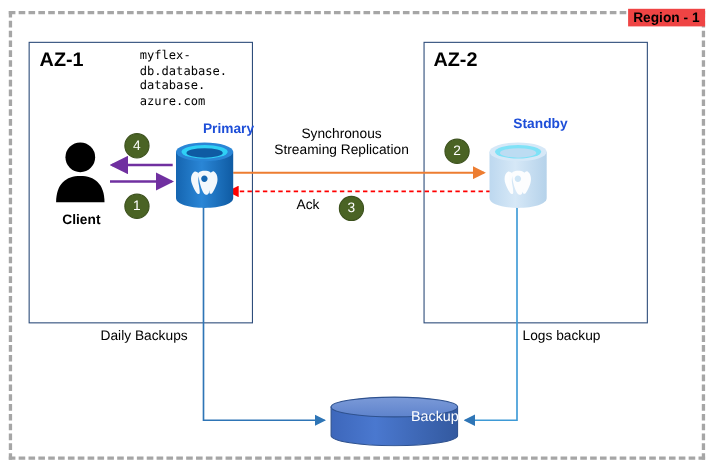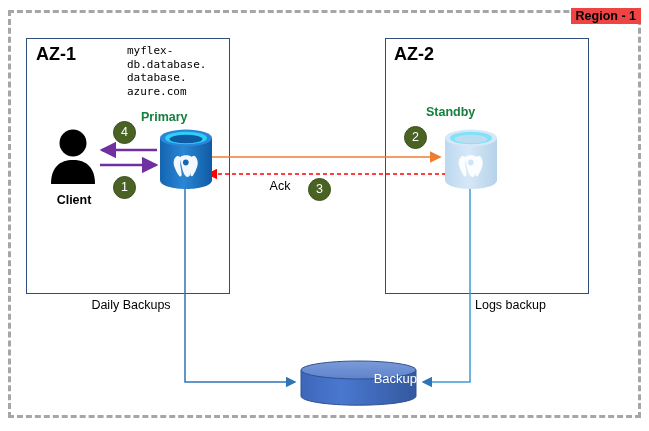--- a/index.html
+++ b/index.html
@@ -79,22 +79,22 @@
     color: #000;
   }
 
   
   .db-wrap { width: 56px; height: 62px; }
   #primary-db  { left: 158px; top: 128px; }
   #standby-db  { left: 443px; top: 128px; }
   .db-title {
     font-size: 12.5px;
     font-weight: bold;
-    color: #15803d;
-    text-align: left;
+    color: #1d4ed8;
+    text-align: right;
     width: 90px;
   }
   #primary-title { left: 141px; top: 110px; }
   #standby-title { left: 426px; top: 105px; }
 
   
   .badge {
     width: 23px;
     height: 23px;
     border-radius: 50%;
@@ -249,20 +249,22 @@
       <ellipse cx="28" cy="11" rx="16.5" ry="4.3" fill="#bcdcf2"></ellipse>
       <g fill="#ffffff" opacity="0.95">
         <path d="M19,28 C15.5,30 15,35 16.5,39 C17.6,42 19,45 20.8,47.5 C21.8,48.9 23.6,48.6 23.6,46.9 C23.6,44 23,41 22.5,38.5 C22,35.5 22.3,32 23.8,30.3 C21.8,28.6 20.3,27.8 19,28 Z"></path>
         <path d="M36.3,27.7 C39.6,29.6 40.4,34.4 39.2,38.6 C38.3,41.7 36.8,44.9 35,47.4 C34,48.8 32.3,48.4 32.4,46.7 C32.6,43.8 33.3,40.8 33.8,38.2 C34.4,35.1 34.1,31.7 32.6,30 C34.2,28.4 35.2,27.5 36.3,27.7 Z"></path>
         <path d="M22.6,28.8 C24.6,26.9 30.6,26.7 33.2,28.6 C35.4,30.2 35.8,33.6 35.2,37 C34.6,40.5 33.3,44.6 31.7,47.6 C30.8,49.3 28.8,49.6 27.6,48.1 C26.1,46.2 25.1,43.8 24.4,41.2 C23.4,37.3 22.3,33.2 22.6,28.8 Z"></path>
         <path d="M27.8,31.6 C26.1,31.6 24.9,32.9 24.9,34.5 C24.9,36.1 26.1,37.4 27.8,37.4 C29.4,37.4 30.7,36.1 30.7,34.5 C30.7,32.9 29.4,31.6 27.8,31.6 Z" fill="#cfe6f7"></path>
       </g>
     </svg>
   </div>
 
+  <div class="abs wire-label" id="repl-label" style="white-space:pre-line;">Synchronous
+Streaming Replication</div>
   <div class="abs wire-label" id="ack-label">Ack</div>
   <div class="abs wire-label" id="daily-label">Daily Backups</div>
   <div class="abs wire-label" id="logs-label">Logs backup</div>
 
   <div class="abs badge" id="badge-4">4</div>
   <div class="abs badge" id="badge-1">1</div>
   <div class="abs badge" id="badge-2">2</div>
   <div class="abs badge" id="badge-3">3</div>
 
   <div class="abs" id="backup-shape">

